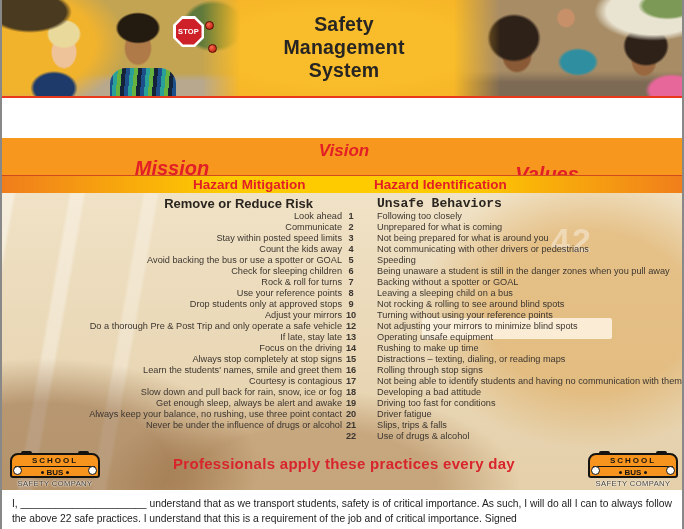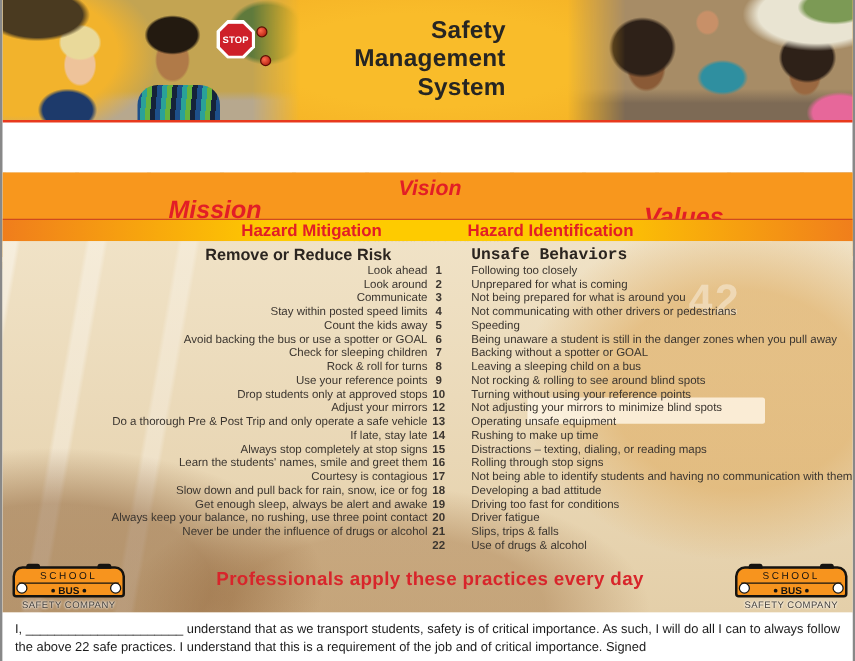--- a/index.html
+++ b/index.html
@@ -46,21 +46,21 @@
   .stop-outer{position:absolute;left:171px;top:16px;width:31px;height:31px;background:#fff;
     clip-path:polygon(29% 0,71% 0,100% 29%,100% 71%,71% 100%,29% 100%,0 71%,0 29%);
     display:flex;align-items:center;justify-content:center;}
   .stop-inner{width:26px;height:26px;background:#ce2029;color:#fff;font-weight:bold;
     font-size:7.5px;letter-spacing:.2px;display:flex;align-items:center;justify-content:center;
     clip-path:polygon(29% 0,71% 0,100% 29%,100% 71%,71% 100%,29% 100%,0 71%,0 29%);}
   .stop-light{position:absolute;width:7px;height:7px;border-radius:50%;
     background:radial-gradient(circle at 35% 35%,#ff6a4d,#a81206);border:1px solid #5e0a03;}
   .light-a{left:203px;top:21px}.light-b{left:206px;top:44px}
   .title{position:absolute;left:50%;top:13px;transform:translateX(-50%);
-    text-align:right;color:#262523;font-weight:bold;font-size:19.5px;line-height:1.18;letter-spacing:.2px;}
+    text-align:center;color:#262523;font-weight:bold;font-size:19.5px;line-height:1.18;letter-spacing:.2px;}
   .red-divider{position:absolute;left:0;top:96px;width:684px;height:2px;background:#e8391d;}
   
   .vmv{position:absolute;left:0;top:98px;width:684px;height:77px;
     background:
       linear-gradient(to right,rgba(197,144,66,.35),rgba(197,144,66,0) 12% 82%,rgba(150,84,20,.55)),
       repeating-linear-gradient(to right,rgba(171,126,62,.28) 0 3px,rgba(171,126,62,0) 3px 58px),
       linear-gradient(to bottom,#f6ead2,#e9d2a8); margin-top: 40px;}
   .vmv-arc{position:absolute;inset:0;
     background:radial-gradient(437px 78px at 50% 116px,rgba(0,0,0,0) 0 96.5%,rgba(255,250,238,.95) 96.5% 100%,#f8971d 100%);}
   .vmv-h{position:absolute;font-style:italic;font-weight:bold;color:#e21e26;text-align:center;}
@@ -101,21 +101,21 @@
   .id-num{width:22px;text-align:center;font-weight:bold;flex:0 0 22px;}
   .id-txt{margin-left:15px;}
   .tagline{position:absolute;left:0;top:262px;width:684px;text-align:center;
     font-size:15px;font-weight:bold;color:#d8252b;letter-spacing:.3px;}
   
   .logo{position:absolute;width:90px;text-align:center;}
   .logo-left{left:8px;top:453px;}
   .logo-right{left:586px;top:453px;}
   .logo-rect{position:relative;height:25px;background:#f7941e;border:2px solid #151310;
     border-radius:8px 8px 3px 3px;box-sizing:border-box;padding-top:2px;}
-  .logo-school{font-size:8px;font-weight:normal;letter-spacing:2px;color:#151310;line-height:8px;}
+  .logo-school{font-size:8px;font-weight:bold;letter-spacing:2px;color:#151310;line-height:8px;}
   .logo-sep{border:0;border-top:1.5px solid #151310;margin:1px 3px 0;}
   .logo-busrow{display:flex;align-items:center;justify-content:center;gap:3px;
     font-size:8px;font-weight:bold;color:#151310;line-height:9px;margin-top:1px;}
   .dot{width:3px;height:3px;background:#151310;border-radius:50%;}
   .lite{position:absolute;width:7px;height:7px;background:#fff;border:1px solid #151310;border-radius:50%;bottom:1px;}
   .lite-l{left:1px}.lite-r{right:1px}
   .bump{position:absolute;top:-4px;width:11px;height:4px;background:#151310;border-radius:2px 2px 0 0;}
   .bump-l{left:9px}.bump-r{right:9px}
   .logo-company{font-size:7.6px;color:#47423d;letter-spacing:.4px;margin-top:1px;
     text-shadow:0 0 2px #fff,0 0 2px #fff;white-space:nowrap;}
@@ -167,32 +167,32 @@
 
   <div class="main">
     <div class="hilite"></div>
     <div class="bus-number">42</div>
 
     <div class="mit-col">
       <div class="col-head">Remove or Reduce Risk</div>
       <ul class="mit-list">
 
           <li>Look ahead</li>
-          <li>Look around</li>
           <li>Communicate</li>
           <li>Stay within posted speed limits</li>
           <li>Count the kids away</li>
           <li>Avoid backing the bus or use a spotter or GOAL</li>
           <li>Check for sleeping children</li>
           <li>Rock &amp; roll for turns</li>
           <li>Use your reference points</li>
           <li>Drop students only at approved stops</li>
           <li>Adjust your mirrors</li>
           <li>Do a thorough Pre &amp; Post Trip and only operate a safe vehicle</li>
           <li>If late, stay late</li>
+          <li>Focus on the driving</li>
           <li>Always stop completely at stop signs</li>
           <li>Learn the students' names, smile and greet them</li>
           <li>Courtesy is contagious</li>
           <li>Slow down and pull back for rain, snow, ice or fog</li>
           <li>Get enough sleep, always be alert and awake</li>
           <li>Always keep your balance, no rushing, use three point contact</li>
           <li>Never be under the influence of drugs or alcohol</li>
         </ul>
     </div>
 

